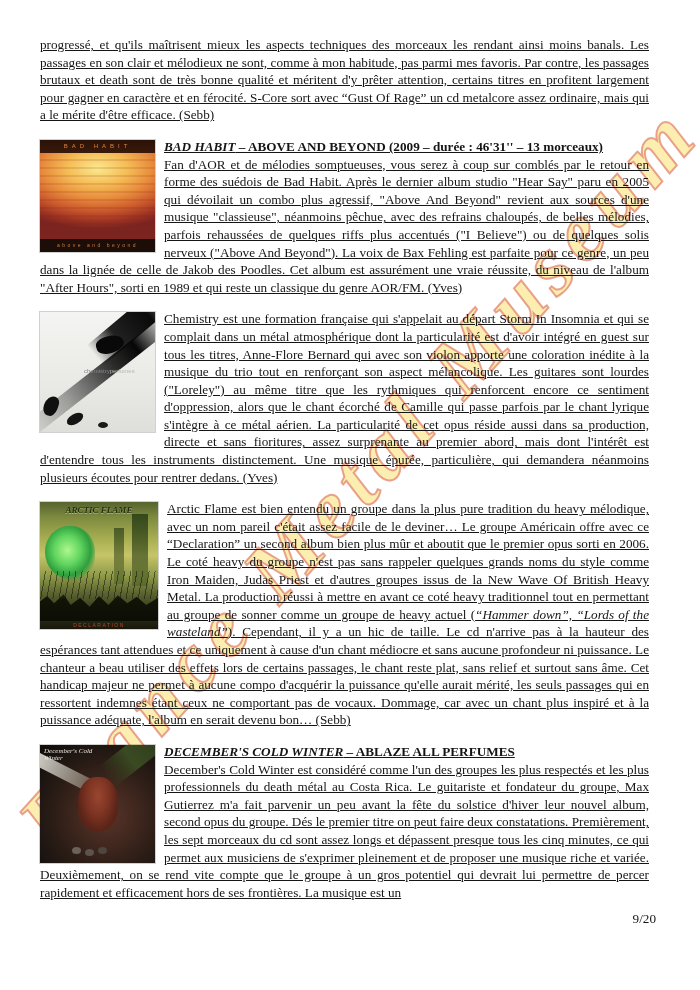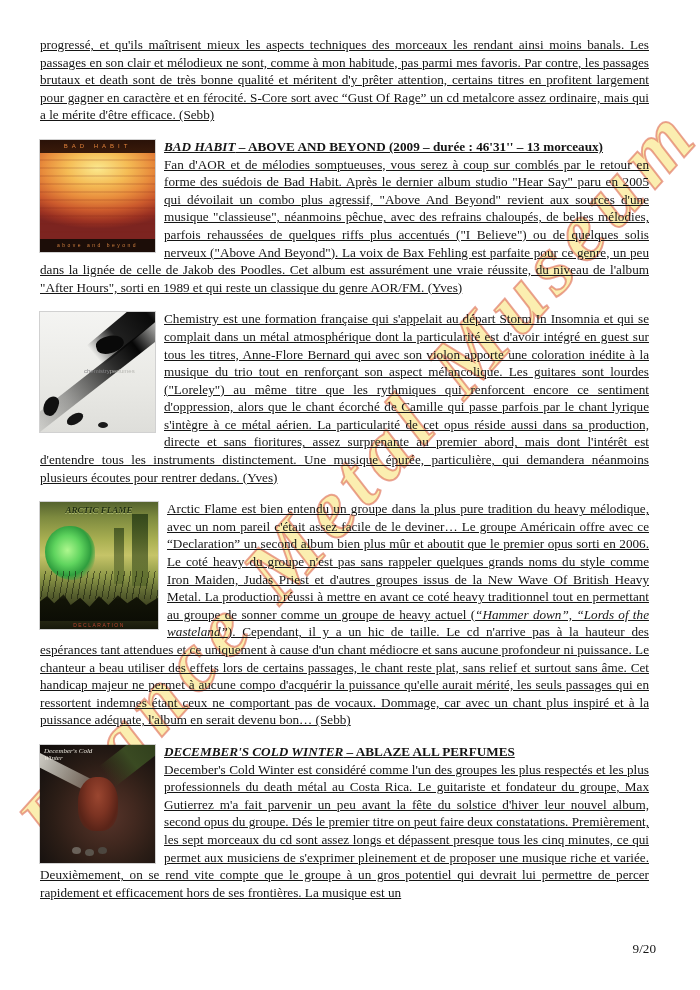--- a/index.html
+++ b/index.html
@@ -68,21 +68,21 @@
   .dc-beam{position:absolute;left:-8px;top:4px;width:96px;height:13px;transform:rotate(27deg);transform-origin:0 0;border-radius:6px;
            background:linear-gradient(90deg, rgba(235,233,225,0.95), rgba(220,215,200,0.5) 55%, rgba(220,215,200,0) 100%);}
   .dc-green{position:absolute;right:-18px;top:-4px;width:74px;height:26px;transform:rotate(-38deg);
             background:linear-gradient(90deg, rgba(50,66,30,0), #3a4a22 40%, #2c3a1a 100%);}
   .dc-torso{position:absolute;left:38px;top:32px;width:40px;height:54px;border-radius:45% 45% 40% 40%;
             background:radial-gradient(ellipse at 50% 35%, #9a4630 0%, #7c3322 40%, #5a2418 70%, rgba(60,25,16,0) 100%);}
   .dc-sk{position:absolute;bottom:9px;left:32px;width:9px;height:7px;border-radius:50%;background:#6a625a;
          box-shadow:13px 2px 0 #5a544c, 26px 0 0 #4c463f;}
   .dc-name{position:absolute;top:3px;left:4px;width:62px;font-style:italic;font-size:7px;line-height:7px;
            color:#e8e4da;font-family:"Liberation Serif",serif;}
-  .page-number{position:absolute;top:941px;right:44px;z-index:3;font-size:13.2px;}
+  .page-number{position:absolute;top:911px;right:44px;z-index:3;font-size:13.2px;}
 </style>
 </head>
 <body>
 
 <div class="page">
 
   <div class="watermark">France Metal Museum</div>
 
   <div class="content">
 

